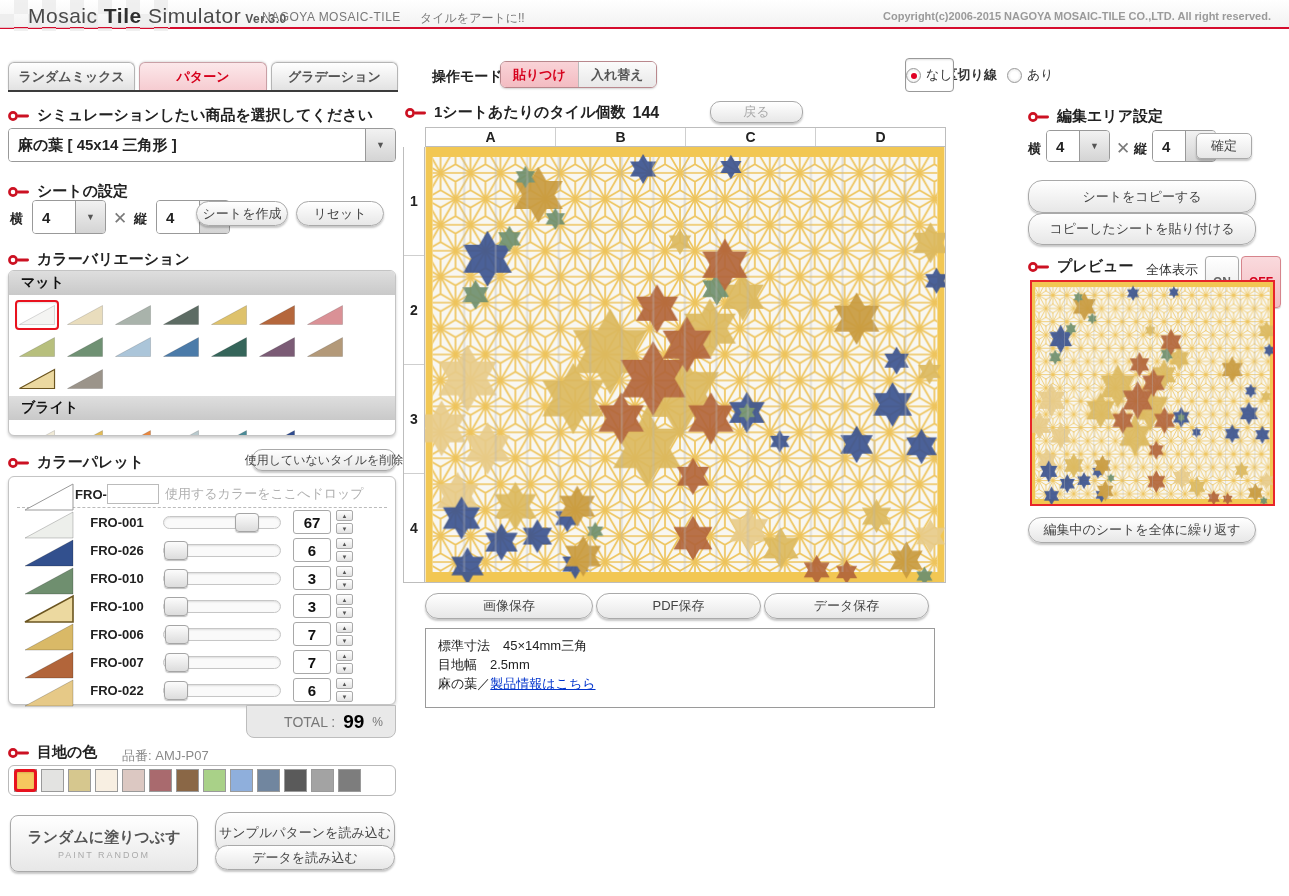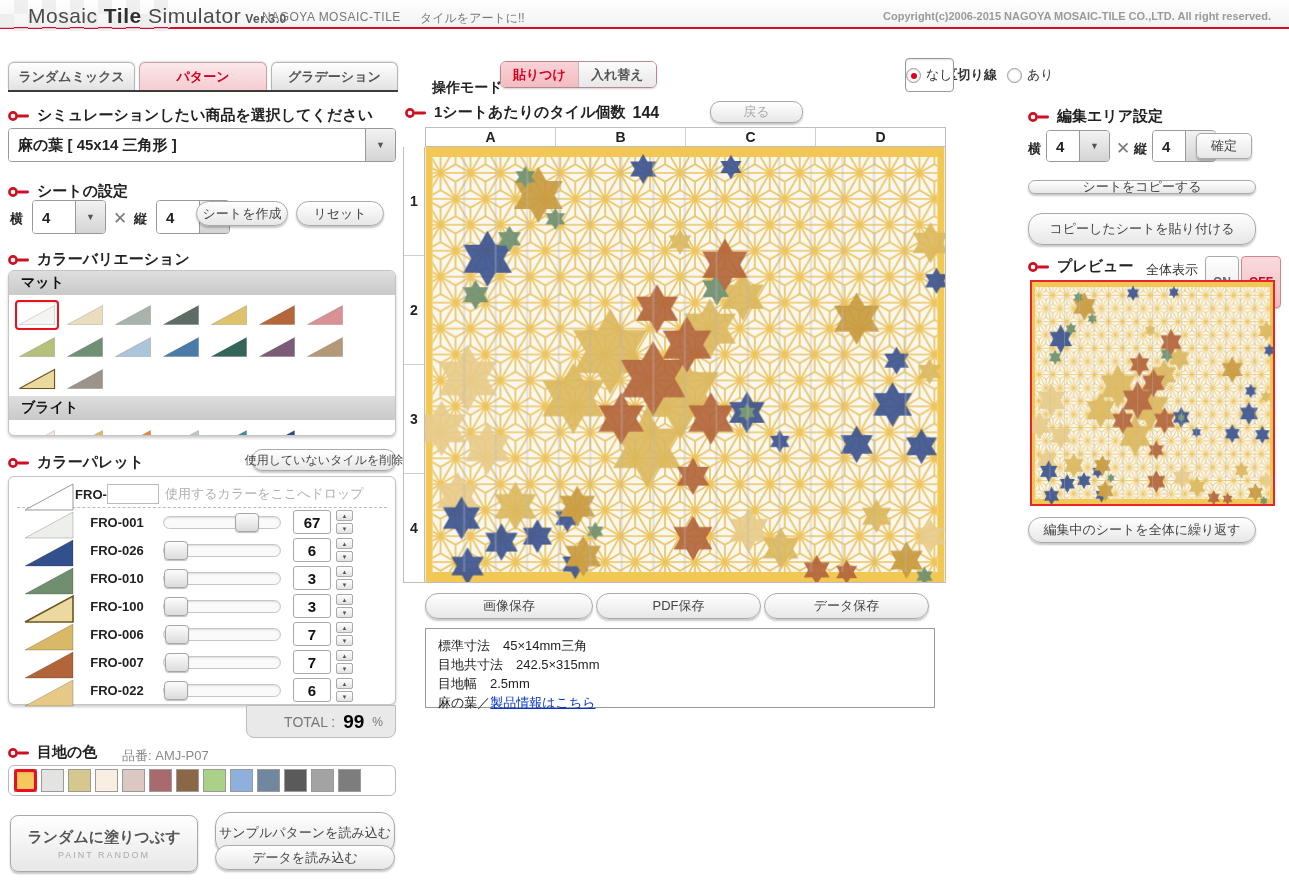--- a/index.html
+++ b/index.html
@@ -25,21 +25,21 @@
   .sel .sel-arrow { width:30px; border-left:1px solid #999; background:linear-gradient(#f2f2f2,#d4d4d4); display:flex; align-items:center; justify-content:center; font-size:9px; color:#555; cursor:pointer; }
   .x-glyph { position:absolute; font-size:17px; font-weight:bold; color:#7a7a7a; }
   .small-lbl { position:absolute; font-size:13px; font-weight:bold; color:#222; }
 
   
   .tabs { position:absolute; left:8px; top:62px; width:390px; height:30px; display:flex; gap:4px; border-bottom:2px solid #3c3c3c; z-index:3; }
   .tab { flex:1; border:1px solid #b5b5b5; border-bottom:none; border-radius:6px 6px 0 0; background:linear-gradient(#ffffff,#e2e2e2); display:flex; align-items:center; justify-content:center; font-size:13px; font-weight:bold; color:#555; box-shadow:0 -1px 2px rgba(0,0,0,.12); cursor:pointer; }
   .tab.active { background:linear-gradient(#fce8ea,#f6ccd1); color:#d6001c; border-color:#c9a0a6; }
 
   
-  .opmode-lbl { position:absolute; left:432px; top:68px; font-size:14px; font-weight:bold; color:#222;margin-top:11px; }
+  .opmode-lbl { position:absolute; left:432px; top:68px; font-size:14px; font-weight:bold; color:#222; }
   .segmented { position:absolute; left:500px; top:61px; height:27px; display:flex; border:1px solid #b9888d; border-radius:6px; overflow:hidden; box-shadow:0 1px 2px rgba(0,0,0,.18); }
   .seg-btn { padding:0 12px; display:flex; align-items:center; font-size:13px; font-weight:bold; color:#555; background:linear-gradient(#fbfbfb,#e8e8e8); cursor:pointer; }
   .seg-btn.active { background:linear-gradient(#f9d3d7,#f3bcc2); color:#d6001c; }
   .seg-btn + .seg-btn { border-left:1px solid #bbb; }
 
   
   .divline { position:absolute; left:905px; top:66px; display:flex; align-items:center; gap:10px; font-size:13px; color:#333; }
   .divline .dl-lbl { font-weight:bold; }
   .radio { display:flex; align-items:center; gap:5px; cursor:pointer; }
   .radio-dot { width:15px; height:15px; border-radius:50%; border:1px solid #9a9a9a; background:radial-gradient(#fff 40%,#ddd); position:relative; }
@@ -105,21 +105,21 @@
 
   .save-img { left:425px; top:593px; width:168px; height:26px; }
   .save-pdf { left:596px; top:593px; width:165px; height:26px; }
   .save-data { left:764px; top:593px; width:165px; height:26px; }
 
   .info-box { position:absolute; left:425px; top:628px; width:510px; height:80px; border:1px solid #9a9a9a; background:#fff; padding:7px 12px; font-size:13px; color:#222; line-height:19px; }
   .info-box a { color:#0033cc; }
 
   
   .confirm-btn { left:1196px; top:133px; width:56px; height:26px; border-radius:5px; font-size:13px; }
-  .copy-btn { left:1028px; top:180px; width:228px; height:14px; }
+  .copy-btn { left:1028px; top:180px; width:228px; height:33px; }
   .paste-btn { left:1028px; top:213px; width:228px; height:32px; }
   .repeat-btn { left:1028px; top:517px; width:228px; height:26px; }
   .zentai-lbl { position:absolute; left:1146px; top:261px; font-size:13px; color:#333; }
   .onoff { position:absolute; left:1205px; top:256px; display:flex; gap:2px; }
   .oo-btn { padding:18px 7px; border:1px solid #aaa; border-radius:4px; background:linear-gradient(#fff,#e5e5e5); font-size:12px; font-weight:bold; color:#666; cursor:pointer; box-shadow:0 1px 1px rgba(0,0,0,.2); }
   .oo-btn.active { background:linear-gradient(#fadadd,#f3bcc2); color:#d6001c; border-color:#d6848c; }
   .preview-box { position:absolute; left:1030px; top:280px; width:245px; height:226px; border:2px solid #e8252a; background:#fff; }
   .preview-box svg { display:block; }
 </style>
 </head>
@@ -587,21 +587,20 @@
     </g>
   </svg>
 </div>
 
 <button class="btn save-img">画像保存</button>
 <button class="btn save-pdf">PDF保存</button>
 <button class="btn save-data">データ保存</button>
 
 <div class="info-box">
   <div>標準寸法　45×14mm三角</div>
-  <div>目地共寸法　242.5×315mm</div>
   <div>目地幅　2.5mm</div>
   <div><span>麻の葉／</span><a href="#">製品情報はこちら</a></div>
 </div>
 
 <div class="sec-title" style="left:1028px; top:107px;">
   <svg class="key-ico" viewBox="0 0 22 12">
       <circle cx="5" cy="6" r="3.6" fill="none" stroke="#cc1122" stroke-width="2.6"></circle>
       <rect x="9" y="4.6" width="12" height="2.8" rx="1.4" fill="#cc1122"></rect>
     </svg>
   <span>編集エリア設定</span>

